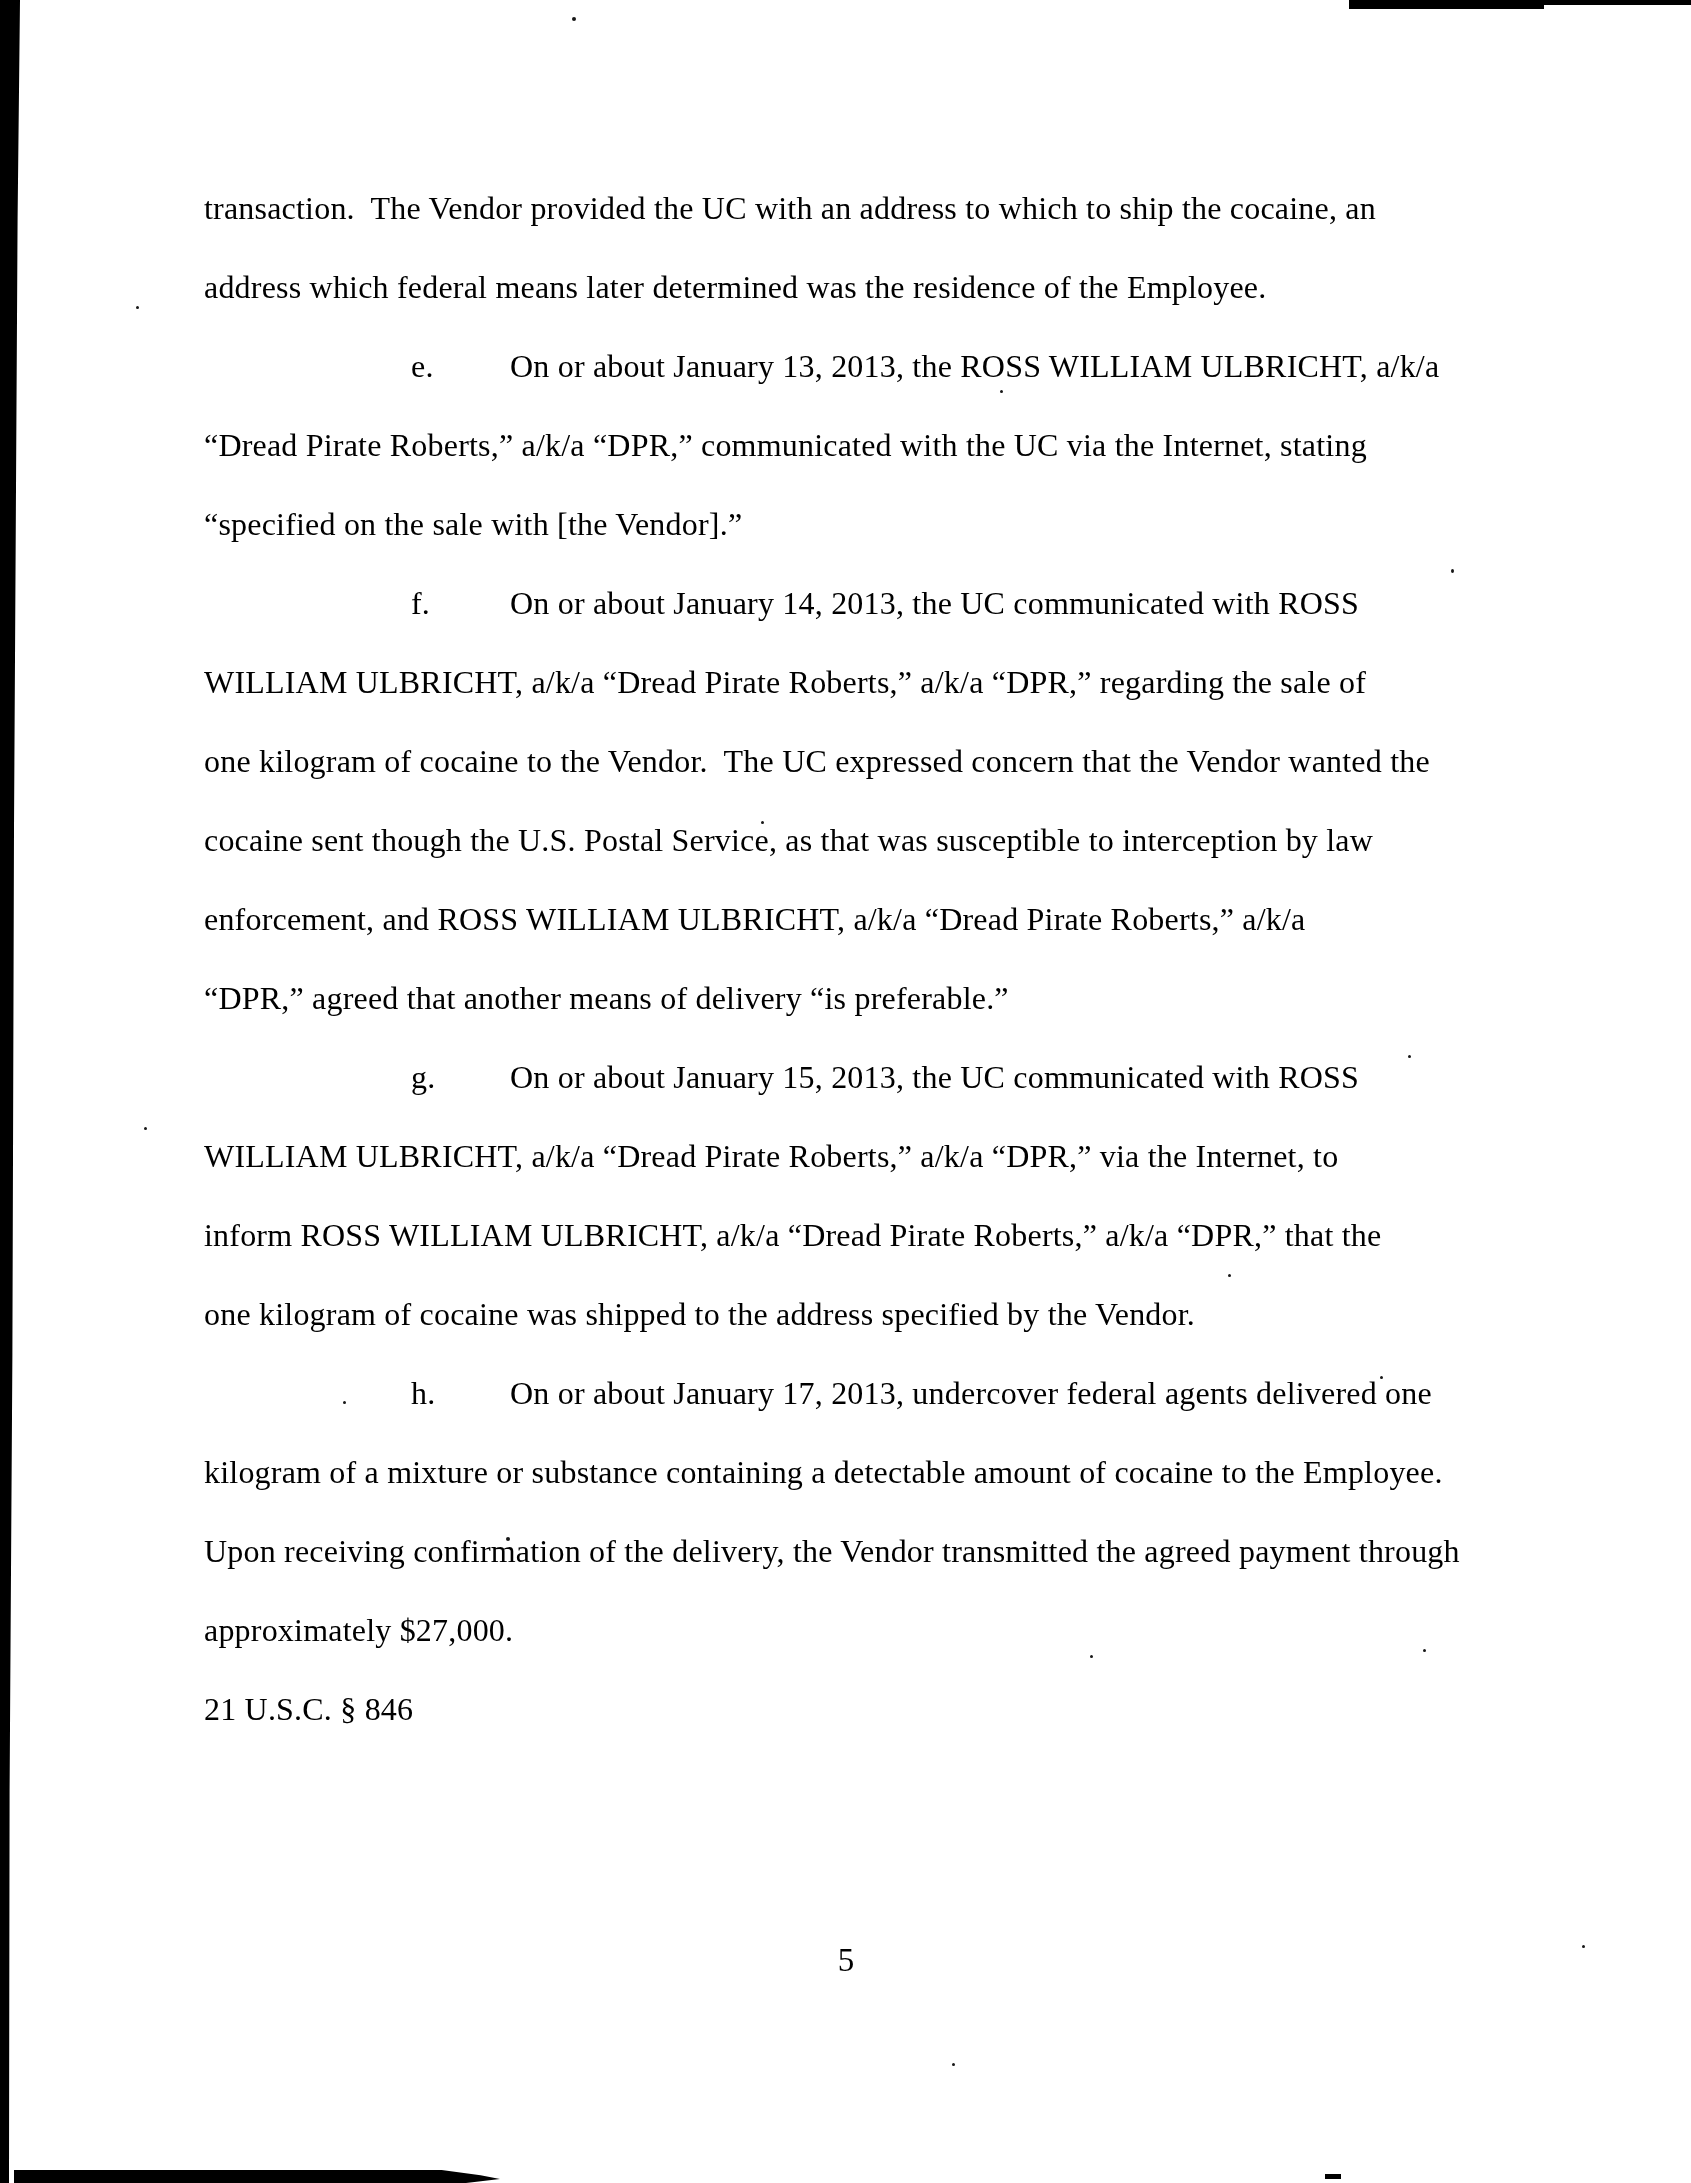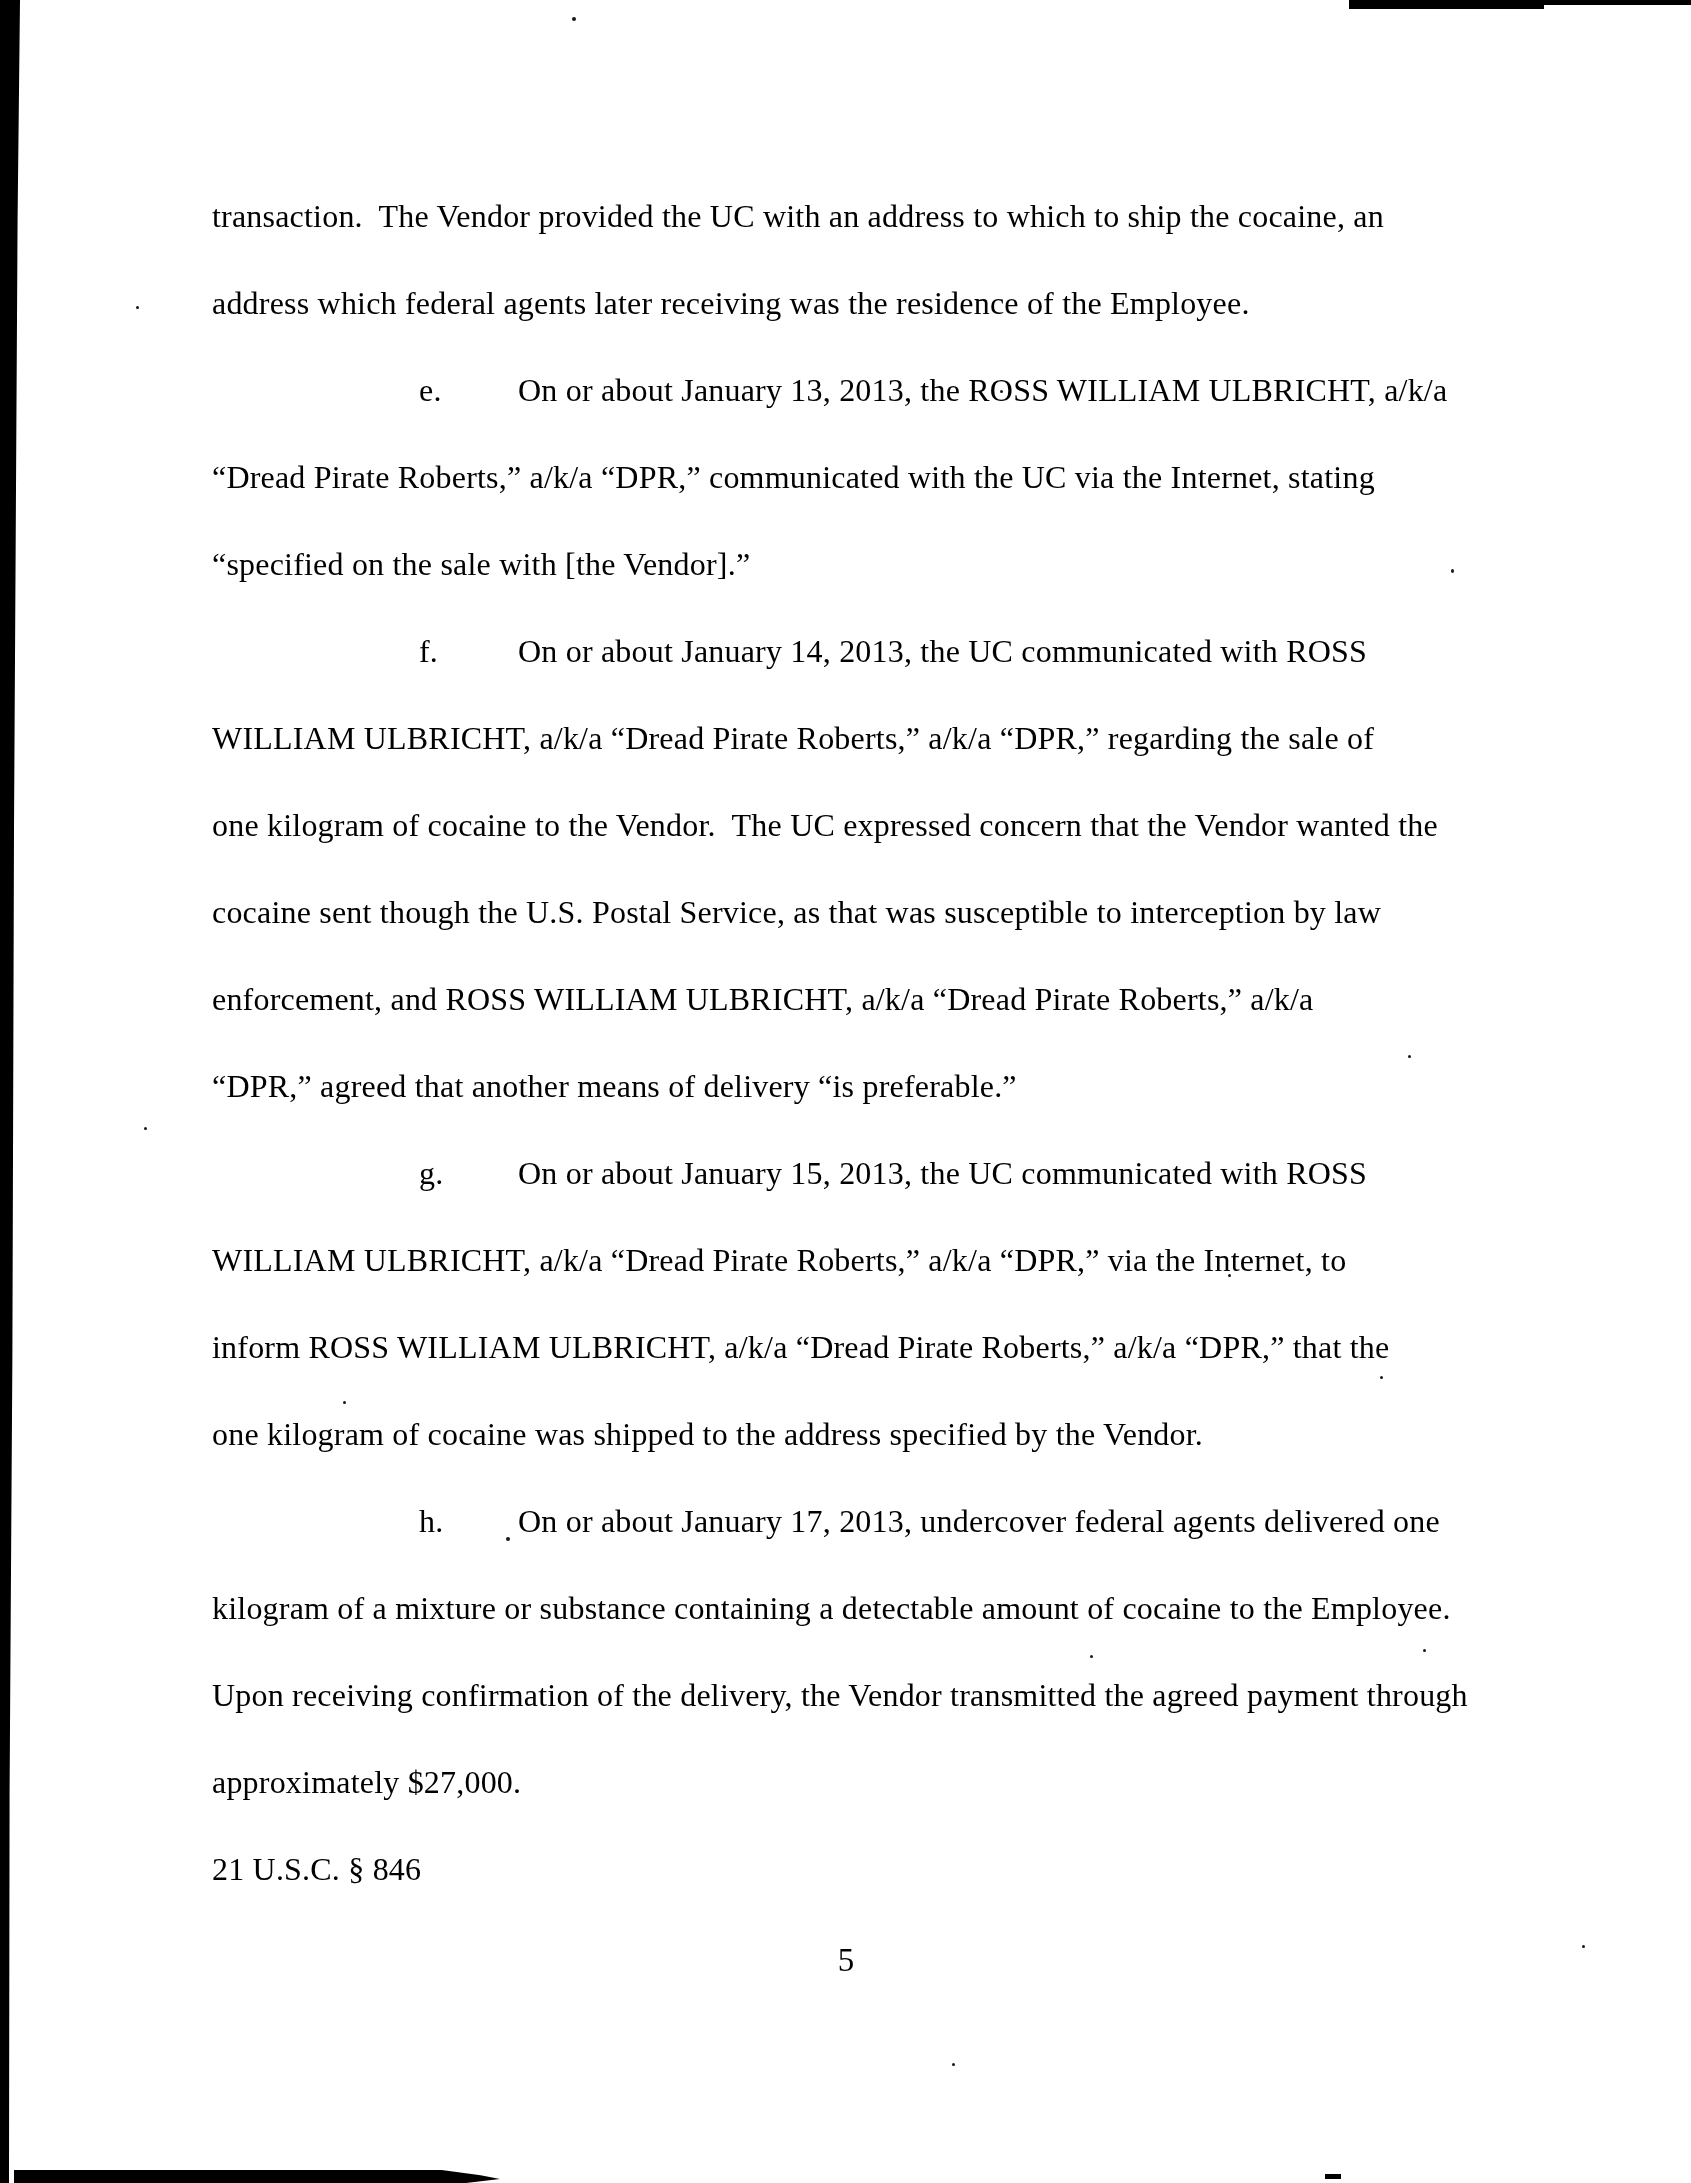--- a/index.html
+++ b/index.html
@@ -5,21 +5,21 @@
   html,body{margin:0;padding:0;}
   body{
     width:1692px;height:2183px;position:relative;background:#ffffff;
     font-family:"Liberation Serif","DejaVu Serif",serif;color:#000;
     overflow:hidden;
   }
   .page{position:absolute;left:0;top:0;width:1692px;height:2183px;background:#fff;overflow:hidden;}
 
   
   .body-text{position:absolute;left:204px;top:169px;width:1274px;font-size:32px;}
-  .line{height:79px;line-height:79px;margin:8px;white-space:pre;letter-spacing:0.2px;}
+  .line{height:79px;line-height:79px;margin:0;white-space:pre;letter-spacing:0.2px;}
   .seg{display:inline;}
   .b{font-weight:normal;}
   .letter{display:inline-block;margin-left:207px;width:28px;margin-right:71px;}
 
   .page-number{position:absolute;top:1940px;left:0;width:1692px;text-align:center;font-size:33px;line-height:40px;}
 
   
   .edge{position:absolute;background:#000;}
   .edge-left{left:0;top:0;width:20px;height:2183px;
     clip-path:polygon(0 0,100% 0,88% 10%,70% 38%,62% 62%,48% 82%,45% 100%,0 100%);}
@@ -56,21 +56,21 @@
   <div class="speck" style="left:506px;top:1537px;width:4px;height:4px;"></div>
   <div class="speck" style="left:1423px;top:1649px;width:3px;height:3px;"></div>
   <div class="speck" style="left:1090px;top:1655px;width:3px;height:3px;"></div>
   <div class="speck" style="left:952px;top:2063px;width:3px;height:3px;"></div>
   <div class="speck" style="left:1582px;top:1945px;width:3px;height:3px;"></div>
 
   <main class="body-text">
 
     <p class="line"><span class="seg">transaction.  The Vendor provided the UC with an address to which to ship the cocaine, an</span></p>
 
-    <p class="line"><span class="seg">address which federal agents later receiving was the residence of the Employee.</span></p>
+    <p class="line"><span class="seg">address which federal means later determined was the residence of the Employee.</span></p>
 
     <p class="line"><span class="seg letter">e.</span><span class="seg">On or about January 13, 2013, the </span><span class="seg b">ROSS WILLIAM ULBRICHT, a/k/a</span></p>
 
     <p class="line"><span class="seg b">“Dread Pirate Roberts,” a/k/a “DPR,”</span><span class="seg"> communicated with the UC via the Internet, stating</span></p>
 
     <p class="line"><span class="seg">“specified on the sale with [the Vendor].”</span></p>
 
     <p class="line"><span class="seg letter">f.</span><span class="seg">On or about January 14, 2013, the UC communicated with </span><span class="seg b">ROSS</span></p>
 
     <p class="line"><span class="seg b">WILLIAM ULBRICHT, a/k/a “Dread Pirate Roberts,” a/k/a “DPR,”</span><span class="seg"> regarding the sale of</span></p>

